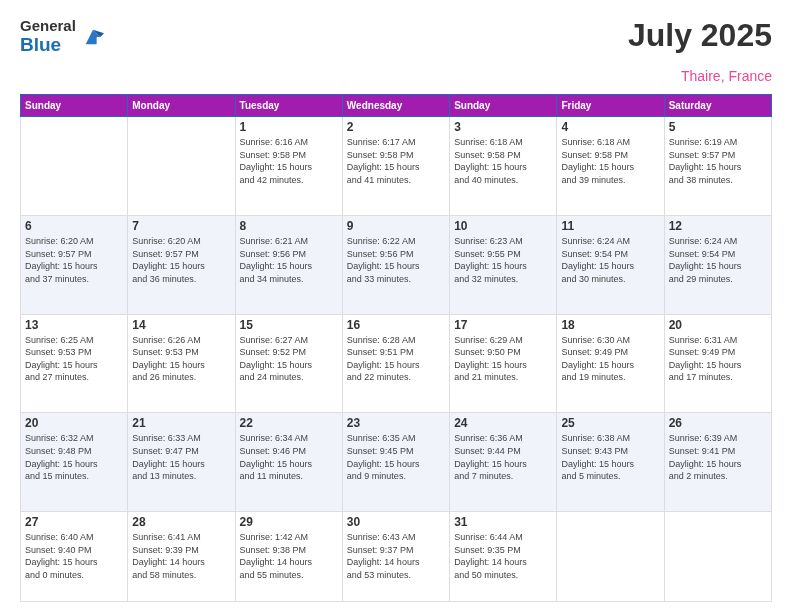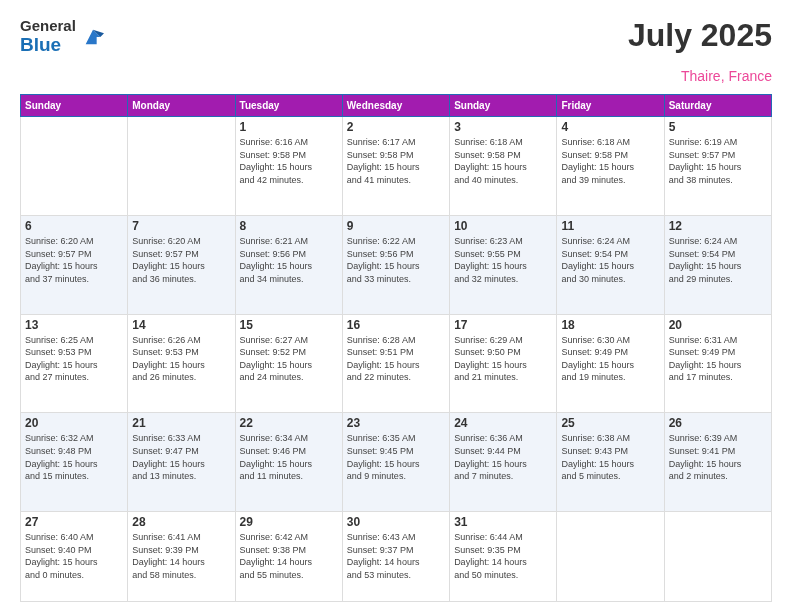--- a/index.html
+++ b/index.html
@@ -345,21 +345,21 @@
           </td>
           <td>
             <span class="day-num">28</span>
             <div class="day-info" style="white-space: pre-line;">Sunrise: 6:41 AM
 Sunset: 9:39 PM
 Daylight: 14 hours
 and 58 minutes.</div>
           </td>
           <td>
             <span class="day-num">29</span>
-            <div class="day-info" style="white-space: pre-line;">Sunrise: 6:42 AM
+            <div class="day-info" style="white-space: pre-line;">Sunrise: 1:42 AM
 Sunset: 9:38 PM
 Daylight: 14 hours
 and 55 minutes.</div>
           </td>
           <td>
             <span class="day-num">30</span>
             <div class="day-info" style="white-space: pre-line;">Sunrise: 6:43 AM
 Sunset: 9:37 PM
 Daylight: 14 hours
 and 53 minutes.</div>

